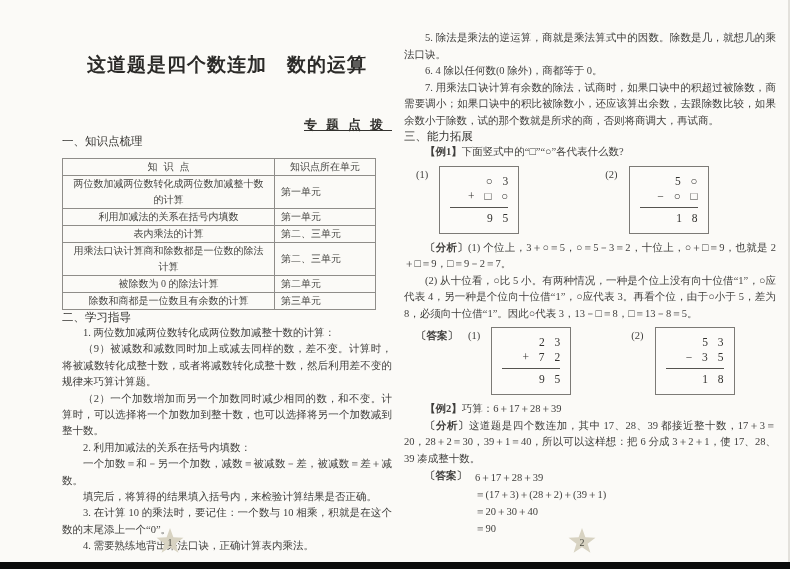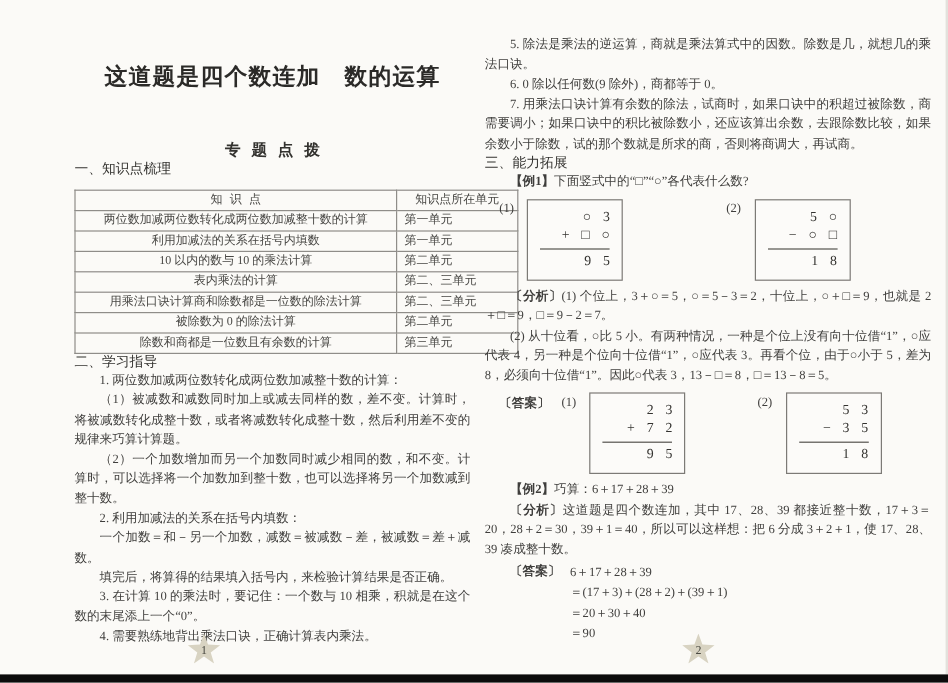--- a/index.html
+++ b/index.html
@@ -12,34 +12,35 @@
   .col{position:absolute;top:0;height:562px;}
   .col-left{left:62px;width:330px;padding-top:52px;}
   .col-right{left:404px;width:372px;padding-top:30px;}
 
   h1.title{
     margin:0;text-align:center;font-size:19px;line-height:26px;font-weight:700;
     letter-spacing:1px;color:#2b2a28;
     font-family:"Liberation Serif","DejaVu Serif",serif;
   }
   h2.subtitle{
-    margin:38px 0 0;text-align:center;font-size:13px;line-height:18px;font-weight:700;
+    margin:38px 0 0;text-align:right;font-size:13px;line-height:18px;font-weight:700;
     letter-spacing:9px;text-indent:9px;color:#33322f;
     font-family:"Liberation Sans","DejaVu Sans",sans-serif;
+    text-decoration:underline;
   }
   h3.sec{
     margin:0;font-size:11.5px;line-height:15px;font-weight:400;color:#33322f;
     font-family:"Liberation Sans","DejaVu Sans",sans-serif;
   }
   .sec-knowledge{margin-top:24px;}
   .sec-study{margin-top:10px;margin-bottom:6px;}
   .sec-ability{margin-top:8px;margin-bottom:4px;}
 
   table.ktable{
-    border-collapse:collapse;width:370px;margin-top:9px;
+    border-collapse:collapse;width:314px;margin-top:9px;
     font-size:10px;color:#474643;
   }
   table.ktable th,table.ktable td{
     border:1px solid #8f8d89;line-height:16px;height:16px;
     font-weight:400;padding:0 6px;
   }
   table.ktable th{text-align:center;}
   th.ls{letter-spacing:6px;text-indent:6px;}
   td.topic{text-align:center;padding-left:10px;}
   td.unit,th.unit{text-align:left;width:88px;}
@@ -100,24 +101,20 @@
       <tbody>
         <tr>
           <td class="topic">两位数加减两位数转化成两位数加减整十数的计算</td>
           <td class="unit">第一单元</td>
         </tr>
         <tr>
           <td class="topic">利用加减法的关系在括号内填数</td>
           <td class="unit">第一单元</td>
         </tr>
         <tr>
-          <td class="topic">10 以内的数与 10 的乘法计算</td>
-          <td class="unit">第二单元</td>
-        </tr>
-        <tr>
           <td class="topic">表内乘法的计算</td>
           <td class="unit">第二、三单元</td>
         </tr>
         <tr>
           <td class="topic">用乘法口诀计算商和除数都是一位数的除法计算</td>
           <td class="unit">第二、三单元</td>
         </tr>
         <tr>
           <td class="topic">被除数为 0 的除法计算</td>
           <td class="unit">第二单元</td>
@@ -125,36 +122,36 @@
         <tr>
           <td class="topic">除数和商都是一位数且有余数的计算</td>
           <td class="unit">第三单元</td>
         </tr>
       </tbody>
     </table>
 
     <h3 class="sec sec-study">二、学习指导</h3>
 
     <p class="para">1. 两位数加减两位数转化成两位数加减整十数的计算：</p>
-    <p class="para">（1）被减数和减数同时加上或减去同样的数，差不变。计算时，将被减数转化成整十数，或者将减数转化成整十数，然后利用差不变的规律来巧算计算题。</p>
+    <p class="para">（9）被减数和减数同时加上或减去同样的数，差不变。计算时，将被减数转化成整十数，或者将减数转化成整十数，然后利用差不变的规律来巧算计算题。</p>
     <p class="para">（2）一个加数增加而另一个加数同时减少相同的数，和不变。计算时，可以选择将一个加数加到整十数，也可以选择将另一个加数减到整十数。</p>
     <p class="para">2. 利用加减法的关系在括号内填数：</p>
     <p class="para">一个加数＝和－另一个加数，减数＝被减数－差，被减数＝差＋减数。</p>
     <p class="para">填完后，将算得的结果填入括号内，来检验计算结果是否正确。</p>
     <p class="para">3. 在计算 10 的乘法时，要记住：一个数与 10 相乘，积就是在这个数的末尾添上一个“0”。</p>
     <p class="para">4. 需要熟练地背出乘法口诀，正确计算表内乘法。</p>
   </div>
 
   <div class="star star-left">
     <span>1</span>
   </div>
 
   <div class="col col-right">
     <p class="para">5. 除法是乘法的逆运算，商就是乘法算式中的因数。除数是几，就想几的乘法口诀。</p>
-    <p class="para">6. 0 除以任何数(9 除外)，商都等于 0。</p>
+    <p class="para">6. 4 除以任何数(0 除外)，商都等于 0。</p>
     <p class="para">7. 用乘法口诀计算有余数的除法，试商时，如果口诀中的积超过被除数，商需要调小；如果口诀中的积比被除数小，还应该算出余数，去跟除数比较，如果余数小于除数，试的那个数就是所求的商，否则将商调大，再试商。</p>
 
     <h3 class="sec sec-ability">三、能力拓展</h3>
 
     <p class="para">
       <span class="exlabel">【例1】</span><span>下面竖式中的“□”“○”各代表什么数?</span>
     </p>
 
     <div class="vrow">
       <span class="idx">(1)</span>

